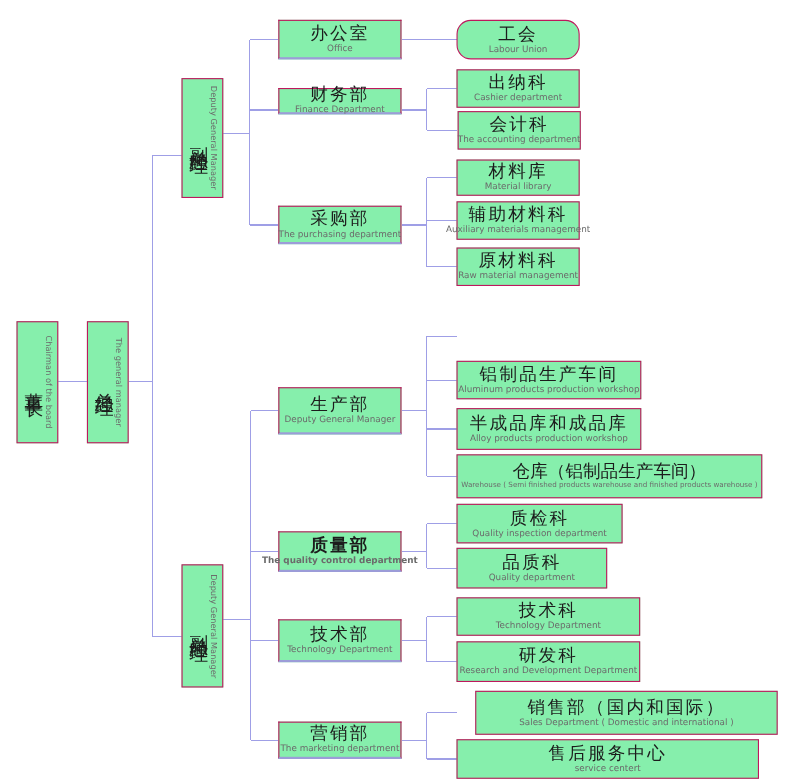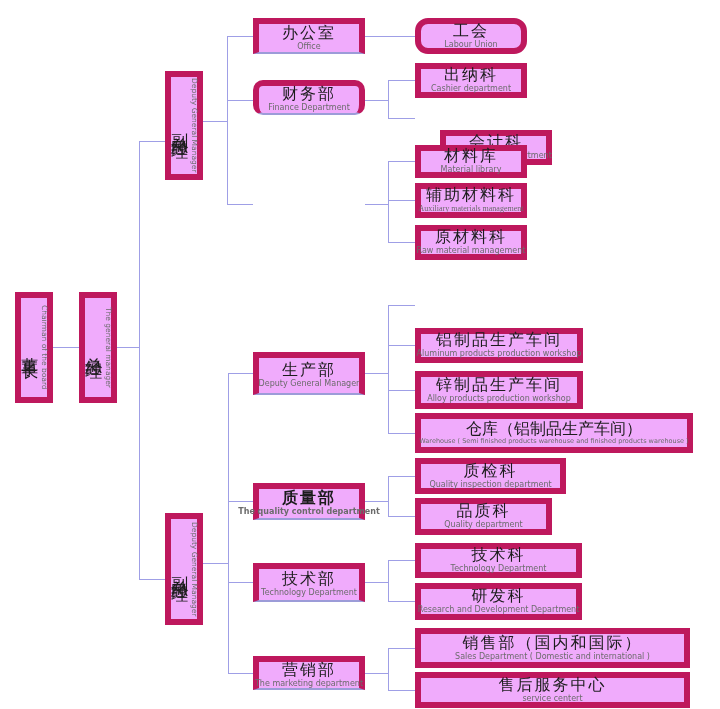--- a/index.html
+++ b/index.html
@@ -1,19 +1,19 @@
 <!DOCTYPE html>
 <html><head>
 <meta charset="utf-8">
 <style>
   html,body{margin:0;padding:0;background:#ffffff;}
   body{font-family:"DejaVu Sans","Liberation Sans",sans-serif;}
   #stage{position:relative;width:720px;height:709px;background:#ffffff;overflow:hidden;}
   #wires{position:absolute;left:0;top:0;width:720px;height:709px;z-index:1;}
-  .node{position:absolute;z-index:2;background:#f0abfc;border:6px solid #be185d;
+  .node{position:absolute;z-index:2;background:#86efac;border:1px solid #be185d;
         box-sizing:border-box;display:flex;flex-direction:column;align-items:center;
         justify-content:center;text-align:center;}
   .node.dept{border-bottom:2px solid #9c9cd8;}
   .zh{font-size:16px;line-height:1.05;color:#1c1c1c;letter-spacing:2px;white-space:nowrap;}
   .en{font-size:8px;line-height:1.1;color:#6b6b6b;margin-top:1px;white-space:nowrap;letter-spacing:0;}
   .en-long{font-size:6.5px;}
   .node.vert{flex-direction:row;}
   .zh-v{writing-mode:vertical-rl;font-size:17px;color:#1c1c1c;letter-spacing:3px;line-height:1.05;}
   .en-v{writing-mode:vertical-rl;font-size:7.5px;color:#6b6b6b;margin-left:1px;line-height:1.1;white-space:nowrap;}
 </style>
@@ -86,23 +86,27 @@
   </div>
   <div class="node vert" style="left:165px;top:513px;width:38px;height:112px;">
     <div class="zh-v">副总经理</div>
     <div class="en-v">Deputy General Manager</div>
   </div>
 
   <div class="node dept" style="left:253px;top:18px;width:112px;height:36px;">
     <div class="zh">办公室</div>
     <div class="en">Office</div>
   </div>
-  <div class="node dept" style="left:253px;top:80px;width:112px;height:35px;border-radius:10px;">
+  <div class="node dept" style="left:253px;top:80px;width:112px;height:24px;">
     <div class="zh">财务部</div>
     <div class="en">Finance Department</div>
+  </div>
+  <div class="node dept" style="left:253px;top:187px;width:112px;height:35px;">
+    <div class="zh">采购部</div>
+    <div class="en">The purchasing department</div>
   </div>
   <div class="node dept" style="left:253px;top:352px;width:112px;height:43px;">
     <div class="zh">生产部</div>
     <div class="en">Deputy General Manager</div>
   </div>
   <div class="node dept" style="left:253px;top:483px;width:112px;height:37px;font-weight:bold;">
     <div class="zh">质量部</div>
     <div class="en">The quality control department</div>
   </div>
   <div class="node dept" style="left:253px;top:563px;width:112px;height:39px;">
@@ -115,42 +119,42 @@
   </div>
 
   <div class="node" style="left:415px;top:18px;width:112px;height:36px;border-radius:13px;">
     <div class="zh">工会</div>
     <div class="en">Labour Union</div>
   </div>
   <div class="node" style="left:415px;top:63px;width:112px;height:35px;">
     <div class="zh">出纳科</div>
     <div class="en">Cashier department</div>
   </div>
-  <div class="node" style="left:440px;top:101px;width:112px;height:35px;margin-top:29px;">
+  <div class="node" style="left:416px;top:101px;width:112px;height:35px;">
     <div class="zh">会计科</div>
     <div class="en">The accounting department</div>
   </div>
   <div class="node" style="left:415px;top:145px;width:112px;height:33px;">
     <div class="zh">材料库</div>
     <div class="en">Material library</div>
   </div>
-  <div class="node" style="left:415px;top:183px;width:112px;height:35px;font-family:Liberation Serif, serif;">
+  <div class="node" style="left:415px;top:183px;width:112px;height:35px;">
     <div class="zh">辅助材料科</div>
     <div class="en">Auxiliary materials management</div>
   </div>
   <div class="node" style="left:415px;top:225px;width:112px;height:35px;">
     <div class="zh">原材料科</div>
     <div class="en">Raw material management</div>
   </div>
   <div class="node" style="left:415px;top:328px;width:168px;height:35px;">
     <div class="zh">铝制品生产车间</div>
     <div class="en">Aluminum products production workshop</div>
   </div>
   <div class="node" style="left:415px;top:371px;width:168px;height:38px;">
-    <div class="zh">锌制品生产车间</div>
+    <div class="zh">半成品库和成品库</div>
     <div class="en">Alloy products production workshop</div>
   </div>
   <div class="node" style="left:415px;top:413px;width:278px;height:40px;">
     <div class="zh" style="letter-spacing:0;">仓库（铝制品生产车间）</div>
     <div class="en en-long">Warehouse ( Semi finished products warehouse and finished products warehouse )</div>
   </div>
   <div class="node" style="left:415px;top:458px;width:151px;height:36px;">
     <div class="zh">质检科</div>
     <div class="en">Quality inspection department</div>
   </div>
@@ -159,21 +163,21 @@
     <div class="en">Quality department</div>
   </div>
   <div class="node" style="left:415px;top:543px;width:167px;height:35px;">
     <div class="zh">技术科</div>
     <div class="en">Technology Department</div>
   </div>
   <div class="node" style="left:415px;top:583px;width:167px;height:37px;">
     <div class="zh">研发科</div>
     <div class="en">Research and Development Department</div>
   </div>
-  <div class="node" style="left:415px;top:628px;width:275px;height:40px;">
+  <div class="node" style="left:432px;top:628px;width:275px;height:40px;">
     <div class="zh">销售部（国内和国际）</div>
     <div class="en">Sales Department ( Domestic and international )</div>
   </div>
   <div class="node" style="left:415px;top:672px;width:275px;height:36px;">
     <div class="zh">售后服务中心</div>
     <div class="en">service centert</div>
   </div>
 
 </div>
 

